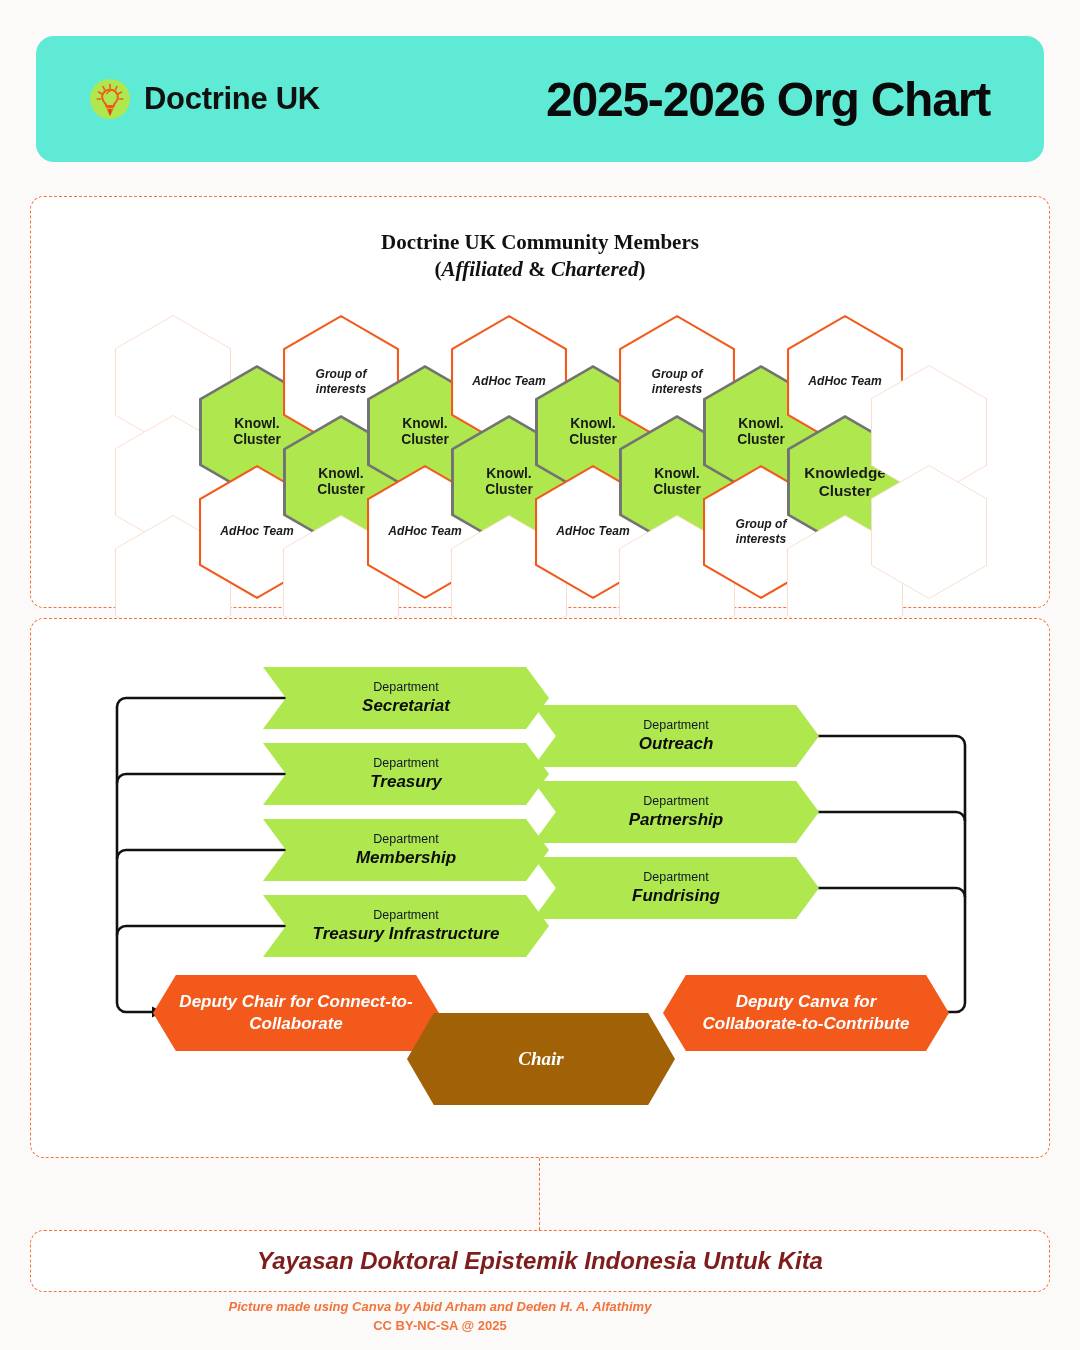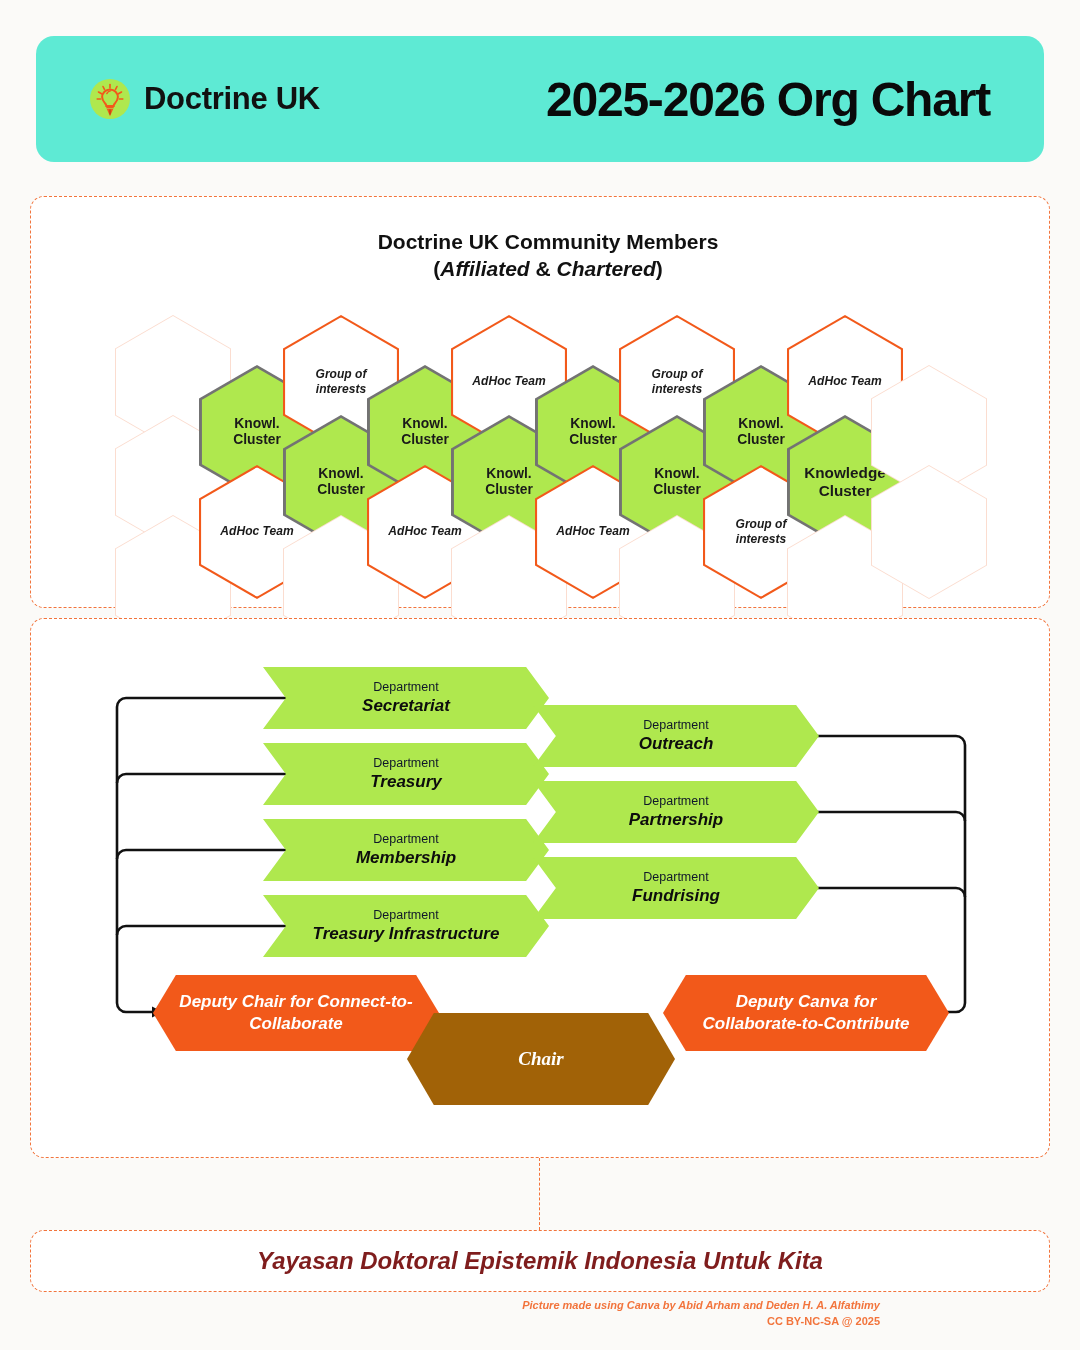--- a/index.html
+++ b/index.html
@@ -82,24 +82,25 @@
   #section-link {
     position: absolute;
     left: 539px; top: 1158px;
     width: 0; height: 72px;
     border-left: 1.6px dashed #F2743C;
   }
 
   
   #members-heading {
     position: absolute;
-    left: 8px; top: 32px;
+    left: 0; top: 32px;
     width: 100%;
     text-align: center;
     line-height: 1.28;
+    font-family: Liberation Serif, serif;
   }
   #members-heading .line1 {
     display: block;
     font-size: 21px;
     font-weight: 700;
     color: #111111;
   }
   #members-heading .line2 {
     display: block;
     font-size: 21px;
@@ -230,23 +231,23 @@
   }
   .leader.chair .leader-label { font-size: 19px; }
 
   #connectors { position: absolute; left: 0; top: 0; }
 
   
   #credit {
     position: absolute;
     left: 0; top: 1298px;
     width: 880px;
-    text-align: right;
+    text-align: center;
     color: #F2743C;
-    font-size: 11px;
+    font-size: 13px;
     font-weight: 700;
     font-style: italic;
     line-height: 1.45;
   }
   #credit .c2 { font-style: normal; }
 </style>
 </head>
 <body>
 
 <div id="page">

